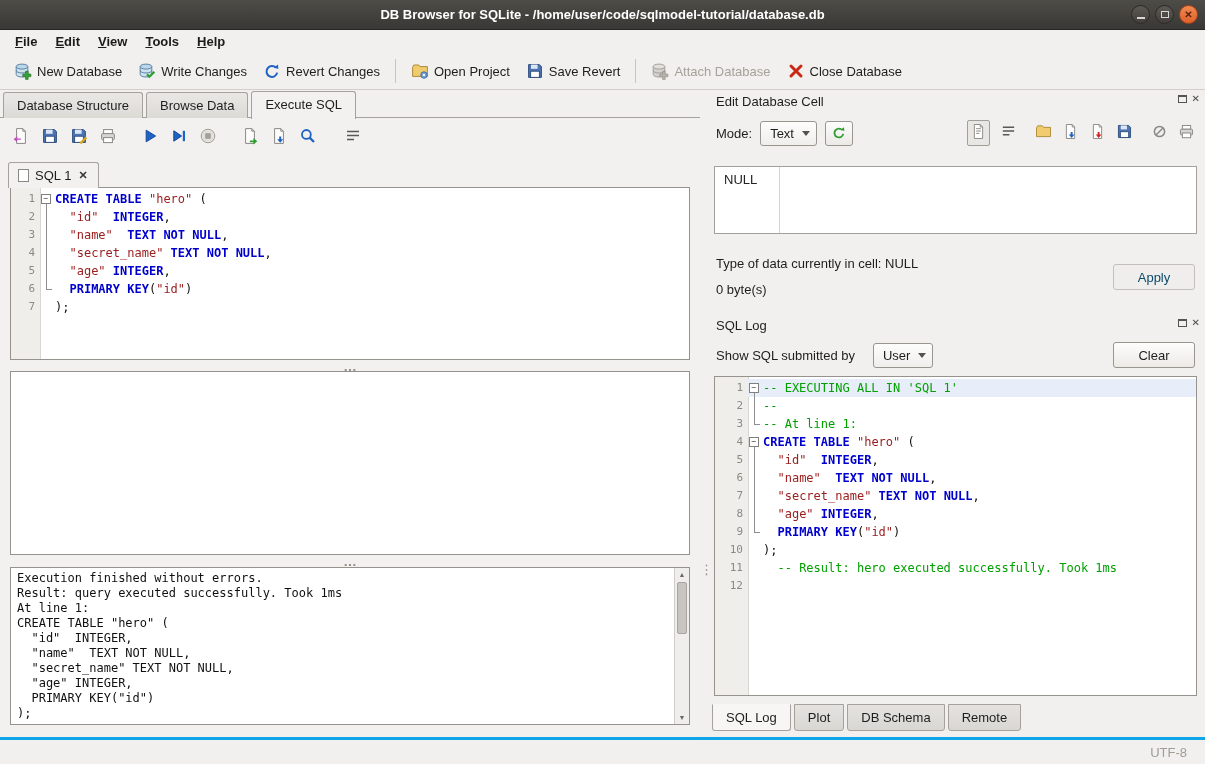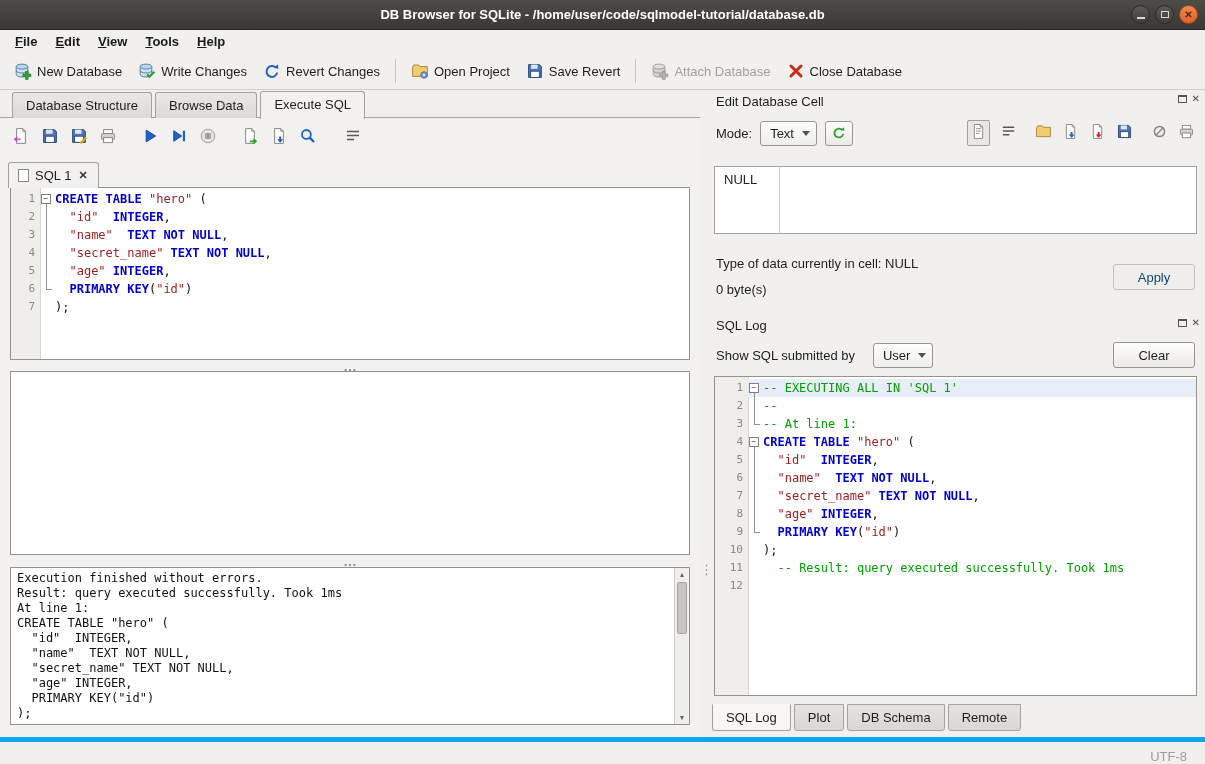--- a/index.html
+++ b/index.html
@@ -35,21 +35,21 @@
   .icn { display:inline-flex; line-height:0; }
 
   
   .main { position:absolute; top:90px; left:0; right:0; bottom:27px; }
   .left-pane { position:absolute; left:0; top:0; width:700px; height:100%; }
   .vsplit { position:absolute; left:700px; top:0; width:6px; height:100%; }
   .vsplit::after { content:"⋮"; position:absolute; top:472px; left:0; color:#8f8c86; font-size:13px; }
   .right-dock { position:absolute; left:706px; top:0; right:0; height:100%; }
 
   
-  .main-tabs { display:flex; align-items:flex-end; height:28px; padding-left:12px; position:relative; z-index:2; }
+  .main-tabs { display:flex; align-items:flex-end; height:28px; padding-left:3px; position:relative; z-index:2; }
   .tab { padding:5px 13px 5px; border:1px solid #a5a29d; border-bottom:none; border-radius:3px 3px 0 0;
          background:linear-gradient(#eae8e5,#dcdad5); margin-right:3px; font-size:13px; }
   .tab.active { background:#f2f1ef; position:relative; margin-bottom:-1px; padding-bottom:7px; }
   .tab-page { position:absolute; top:27px; left:0; right:0; bottom:0; border-top:1px solid #a5a29d;
               background:#f2f1ef; z-index:1; }
 
   
   .sql-toolbar { position:absolute; top:9px; left:12px; display:flex; align-items:center; gap:11px; }
   .sql-toolbar .tool:nth-child(5) { margin-left:13px; }
   .sql-toolbar .tool:nth-child(8) { margin-left:13px; }
@@ -139,21 +139,21 @@
                 padding:0 10px; gap:18px; }
   .log-frame { position:absolute; top:286px; left:8px; right:8px; height:320px; border:1px solid #96938e;
                background:#fff; overflow:hidden; }
 
   .dock-tabs { position:absolute; top:614px; left:6px; display:flex; align-items:flex-start; }
   .dtab { padding:5px 13px; border:1px solid #a5a29d; border-radius:0 0 3px 3px; margin-right:3px;
           background:linear-gradient(#e5e3e0,#d9d7d2); font-size:13px; }
   .dtab.active { background:#f7f6f4; border-top-color:#f7f6f4; }
 
   .statusbar { position:absolute; left:0; right:0; bottom:0; height:27px; background:#f1f0ee;
-               border-top:5px solid #0ea5e9; display:flex; align-items:flex-end; justify-content:flex-end; }
+               border-top:3px solid #0ea5e9; display:flex; align-items:center; justify-content:flex-end; }
   .enc { color:#a09c96; margin-right:18px; }
 </style>
 </head>
 <body>
 
 <div class="window">
 
   <div class="titlebar">
     <div class="title">DB Browser for SQLite - /home/user/code/sqlmodel-tutorial/database.db</div>
     <div class="win-controls">
@@ -568,21 +568,21 @@
               <span class="code"><span class="tk-pl">  </span><span class="tk-kw">PRIMARY KEY</span><span class="tk-pl">(</span><span class="tk-id">"id"</span><span class="tk-pl">)</span></span>
             </div>
             <div class="code-row">
               <span class="ln">10</span>
               <span class="fold "></span>
               <span class="code"><span class="tk-pl">);</span></span>
             </div>
             <div class="code-row">
               <span class="ln">11</span>
               <span class="fold "></span>
-              <span class="code"><span class="tk-pl">  </span><span class="tk-cm">-- Result: query executed successfully. Took 1ms</span></span>
+              <span class="code"><span class="tk-pl">  </span><span class="tk-cm">-- Result: hero executed successfully. Took 1ms</span></span>
             </div>
             <div class="code-row">
               <span class="ln">12</span>
               <span class="fold "></span>
               <span class="code"></span>
             </div>
           </div>
       </div>
 
       <div class="dock-tabs" id="dock-tabs">

